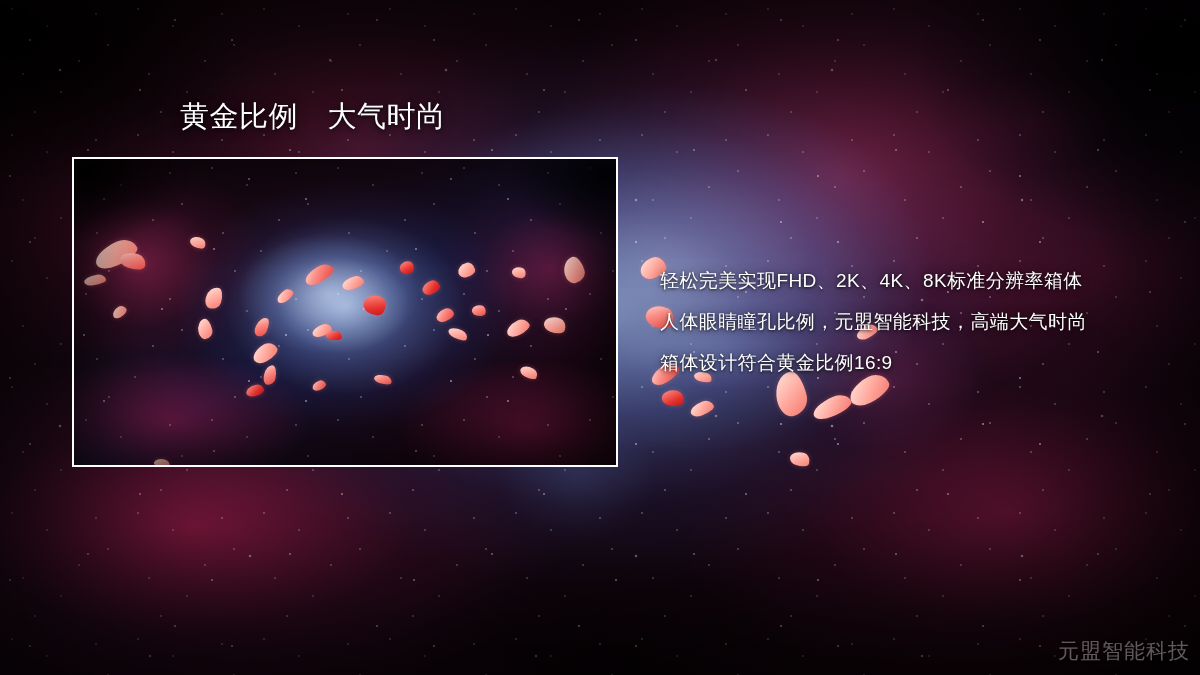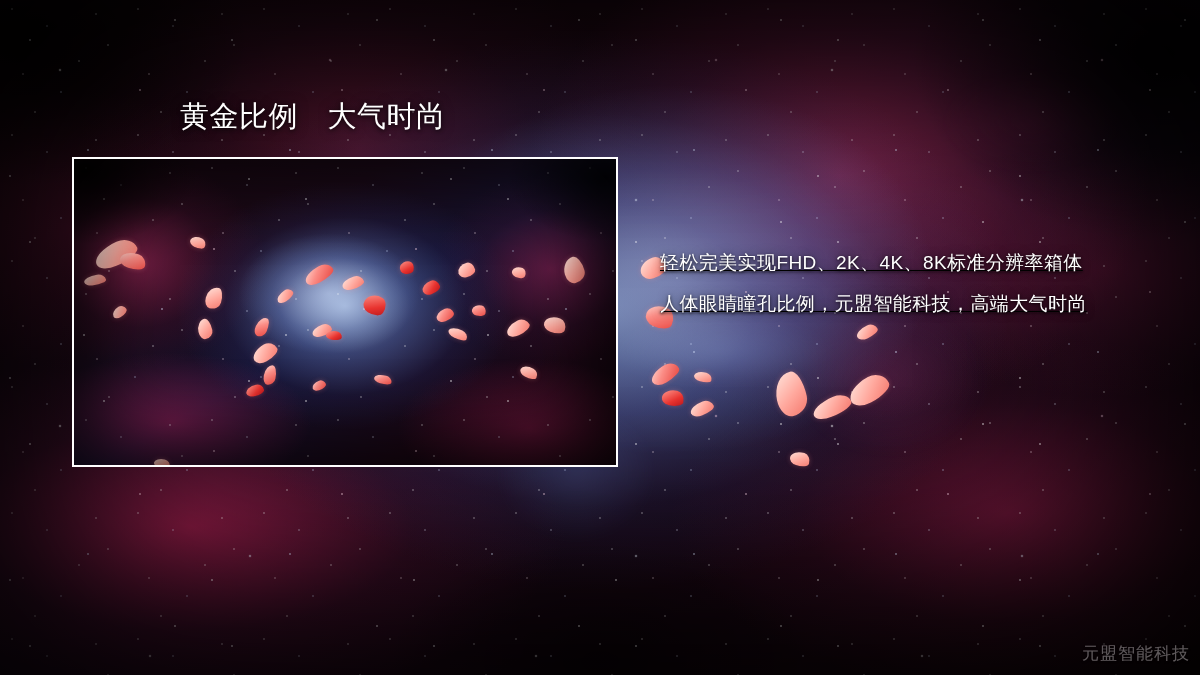--- a/index.html
+++ b/index.html
@@ -119,30 +119,30 @@
   .inner-vig{position:absolute;inset:0;box-shadow:inset 0 0 70px 22px rgba(0,0,0,.62);}
 
   
   #slide-title{
     position:absolute;left:180px;top:99px;
     font-size:29px;line-height:1.18;color:#ffffff;letter-spacing:.5px;
     text-shadow:0 1px 4px rgba(0,0,0,.75),0 0 12px rgba(0,0,0,.5);
     white-space:pre;
   }
   #body-text{
-    position:absolute;left:660px;top:242px;width:500px;text-decoration:underline;
+    position:absolute;left:660px;top:260px;width:500px;
   }
   #body-text .line{
     font-size:19px;line-height:41px;color:#ffffff;letter-spacing:.4px;
     text-shadow:0 1px 3px rgba(0,0,0,.8),0 0 10px rgba(0,0,0,.55);
     white-space:nowrap;
   }
   #watermark{
     position:absolute;right:10px;bottom:10px;
-    font-size:17px;color:rgba(225,215,220,.42);letter-spacing:1px;
+    font-size:21px;color:rgba(225,215,220,.42);letter-spacing:1px;
     text-shadow:0 1px 2px rgba(0,0,0,.6);
   }
 </style>
 </head>
 <body>
 
 <div id="slide">
 
   <div class="bg-layer neb-base"></div>
   <div class="bg-layer neb-wisps"></div>
@@ -205,17 +205,18 @@
   <div class="petal pale" style="left:812px;top:398px;width:40px;height:18px;transform:rotate(-22deg);"></div>
   <div class="petal pale" style="left:848px;top:378px;width:42px;height:24px;transform:rotate(-28deg);"></div>
   <div class="petal pale" style="left:790px;top:452px;width:20px;height:14px;transform:rotate(18deg);"></div>
   <div class="petal pale" style="left:856px;top:326px;width:22px;height:12px;transform:rotate(-24deg);"></div>
 
   <div id="slide-title">黄金比例　大气时尚</div>
 
   <div id="body-text">
     <div class="line">轻松完美实现FHD、2K、4K、8K标准分辨率箱体</div>
     <div class="line">人体眼睛瞳孔比例，元盟智能科技，高端大气时尚</div>
+    <div class="line">箱体设计符合黄金比例16:9</div>
   </div>
 
   <div id="watermark">元盟智能科技</div>
 
 </div>
 
 </body></html>

